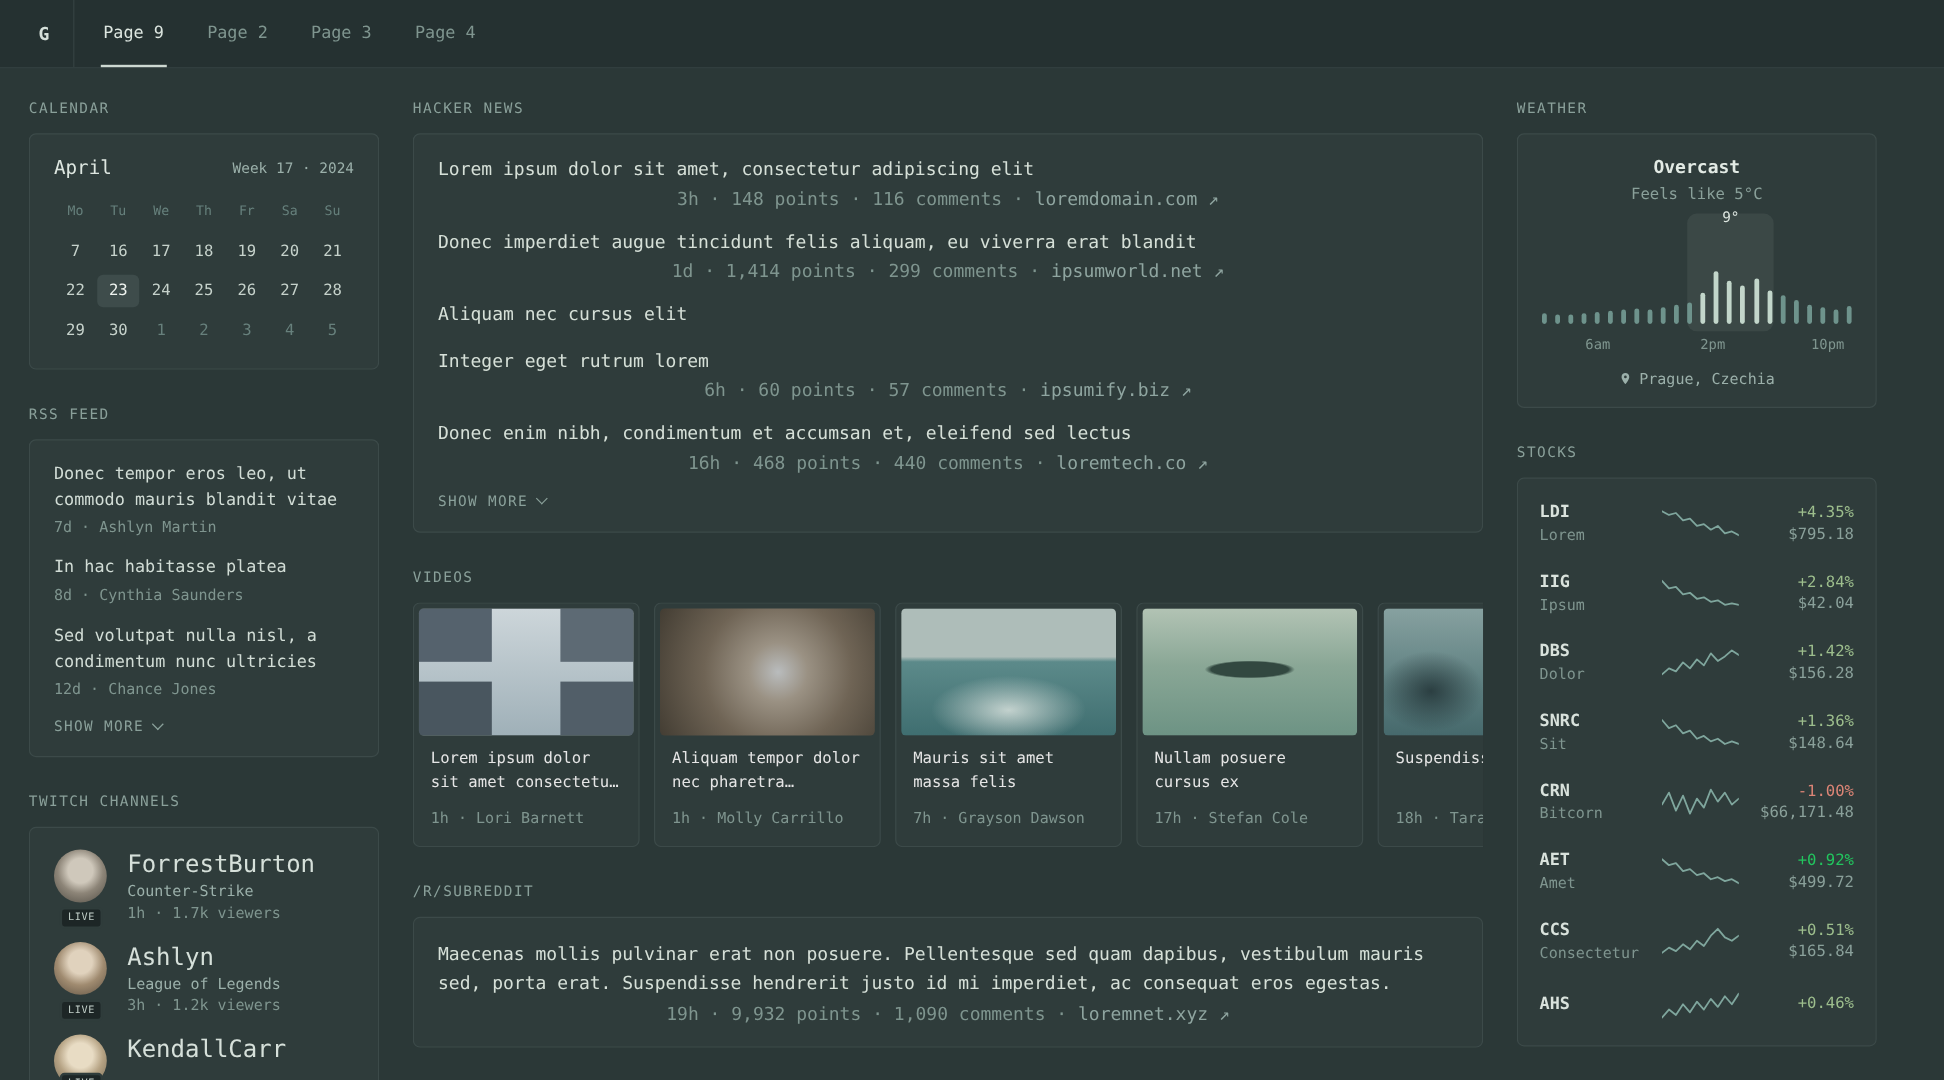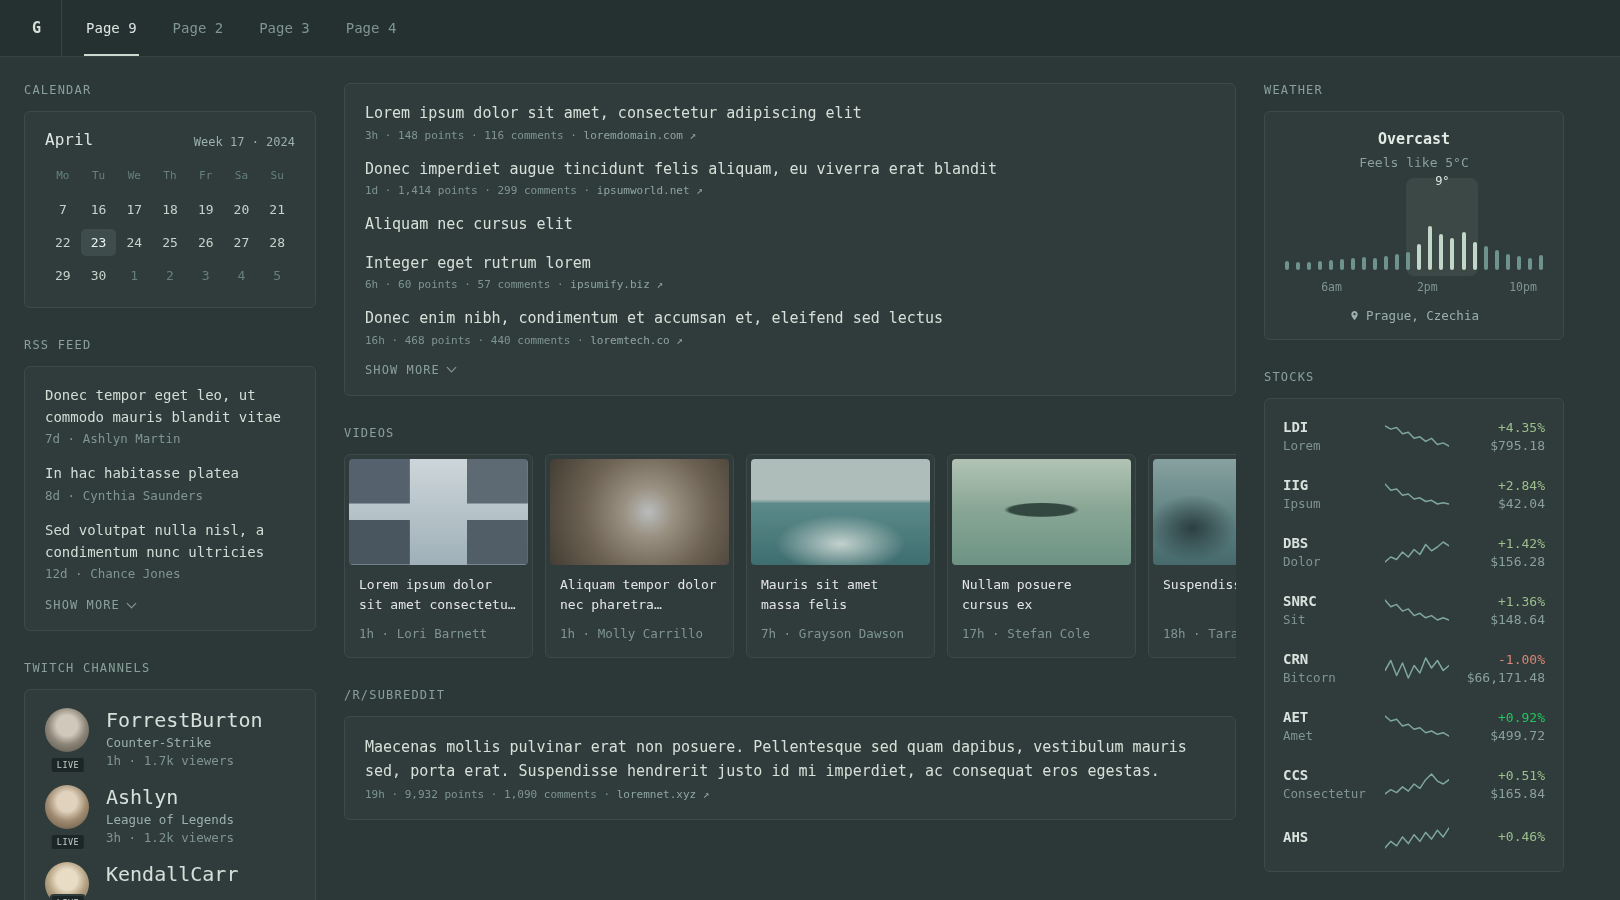--- a/index.html
+++ b/index.html
@@ -28,21 +28,21 @@
   .widget { margin-bottom:30px; }
   .w-title { font-size:12px; letter-spacing:1.2px; color:#8aa09a; margin-bottom:14px; }
   .card { background:#2f3c3b; border:1px solid #3c4a49; border-radius:6px; padding:18px 20px; }
 
   .item-meta { font-size:12.5px; color:#7f958f; margin-top:3px; }
   .domain { color:#8fa5a0; }
   .show-more { display:flex; align-items:center; gap:8px; font-size:12px; letter-spacing:1.1px; color:#8aa09a; margin-top:2px; }
   .chev { width:7px; height:7px; border-right:1.5px solid currentColor; border-bottom:1.5px solid currentColor; transform:rotate(45deg); margin-top:-4px; }
 
   
-  .cal-head { display:flex; justify-content:space-between; align-items:flex-end; margin-bottom:16px; }
+  .cal-head { display:flex; justify-content:space-between; align-items:center; margin-bottom:16px; }
   .cal-month { font-size:16px; color:#dde6e0; }
   .cal-week { font-size:12px; color:#9bb0aa; }
   .cal-grid { display:grid; grid-template-columns:repeat(7,1fr); row-gap:6px; text-align:center; }
   .dow { font-size:11px; color:#66807c; padding:4px 0 8px; }
   .date { font-size:13px; color:#c6d2cb; padding:6px 0; border-radius:5px; }
   .date.other { color:#67807c; }
   .date.today { background:#3e4c4b; color:#eef3ef; }
 
   
   .rss-item { margin-bottom:17px; }
@@ -56,21 +56,21 @@
   .av2 { background:radial-gradient(circle at 50% 38%, #e0d2bd 0 28%, #a08b70 55%, #5b4f41 100%); }
   .av3 { background:radial-gradient(circle at 50% 40%, #e8dcc4 0 30%, #b5a283 55%, #6e6350 100%); }
   .live-badge { position:absolute; left:50%; transform:translateX(-50%); bottom:-6px; background:#1d2626; color:#c3d0ca; font-size:8.5px; letter-spacing:.5px; padding:2px 5px; border-radius:4px; border:2px solid #2f3c3b; }
   .ch-name { font-size:20px; color:#d6e0da; display:block; }
   .ch-game { font-size:12.5px; color:#9bb0aa; margin-top:3px; }
   .ch-meta { font-size:12.5px; color:#7f958f; margin-top:3px; }
 
   
   .hn-item { margin-bottom:16px; }
   .hn-title { font-size:15px; line-height:1.5; color:#d6e0d8; display:block; }
-  .hn-meta { font-size:11px; color:#7f958f; margin-top:4px; }
+  .hn-meta { font-size:15px; color:#7f958f; margin-top:4px;text-align:center; }
   .sub-title { font-size:15px; line-height:1.65; color:#d6e0d8; display:block; }
 
   
   .videos-row { display:flex; gap:12px; overflow:hidden; }
   .video-card { flex:0 0 189px; background:#2f3c3b; border:1px solid #3c4a49; border-radius:6px; padding:4px; display:flex; flex-direction:column; }
   .thumb { height:106px; border-radius:4px; }
   .th1 { background:
       linear-gradient(#55626d,#55626d) left top/34% 42% no-repeat,
       linear-gradient(#5d6a74,#5d6a74) right top/34% 42% no-repeat,
       linear-gradient(#49565f,#49565f) left bottom/34% 42% no-repeat,
@@ -169,21 +169,21 @@
           <span class="date other">4</span>
           <span class="date other">5</span>
         </div>
       </div>
     </section>
 
     <section class="widget">
       <div class="w-title">RSS FEED</div>
       <div class="card">
         <div class="rss-item">
-          <a class="rss-title">Donec tempor eget leo, ut commodo mauris blandit vitae</a>
+          <a class="rss-title">Donec tempor eros leo, ut commodo mauris blandit vitae</a>
           <div class="item-meta">7d · Ashlyn Martin</div>
         </div>
         <div class="rss-item">
           <a class="rss-title">In hac habitasse platea</a>
           <div class="item-meta">8d · Cynthia Saunders</div>
         </div>
         <div class="rss-item">
           <a class="rss-title">Sed volutpat nulla nisl, a condimentum nunc ultricies</a>
           <div class="item-meta">12d · Chance Jones</div>
         </div>
@@ -228,20 +228,21 @@
             <a class="ch-name">KendallCarr</a>
           </div>
         </div>
       </div>
     </section>
   </div>
 
   <div class="col">
 
     <section class="widget">
+      <div class="w-title">HACKER NEWS</div>
       <div class="card">
         <div class="hn-item">
           <a class="hn-title">Lorem ipsum dolor sit amet, consectetur adipiscing elit</a>
           <div class="hn-meta"><span>3h · 148 points · 116 comments · </span><a class="domain"><span>loremdomain.com</span> <span>↗</span></a></div>
         </div>
         <div class="hn-item">
           <a class="hn-title">Donec imperdiet augue tincidunt felis aliquam, eu viverra erat blandit</a>
           <div class="hn-meta"><span>1d · 1,414 points · 299 comments · </span><a class="domain"><span>ipsumworld.net</span> <span>↗</span></a></div>
         </div>
         <div class="hn-item">

